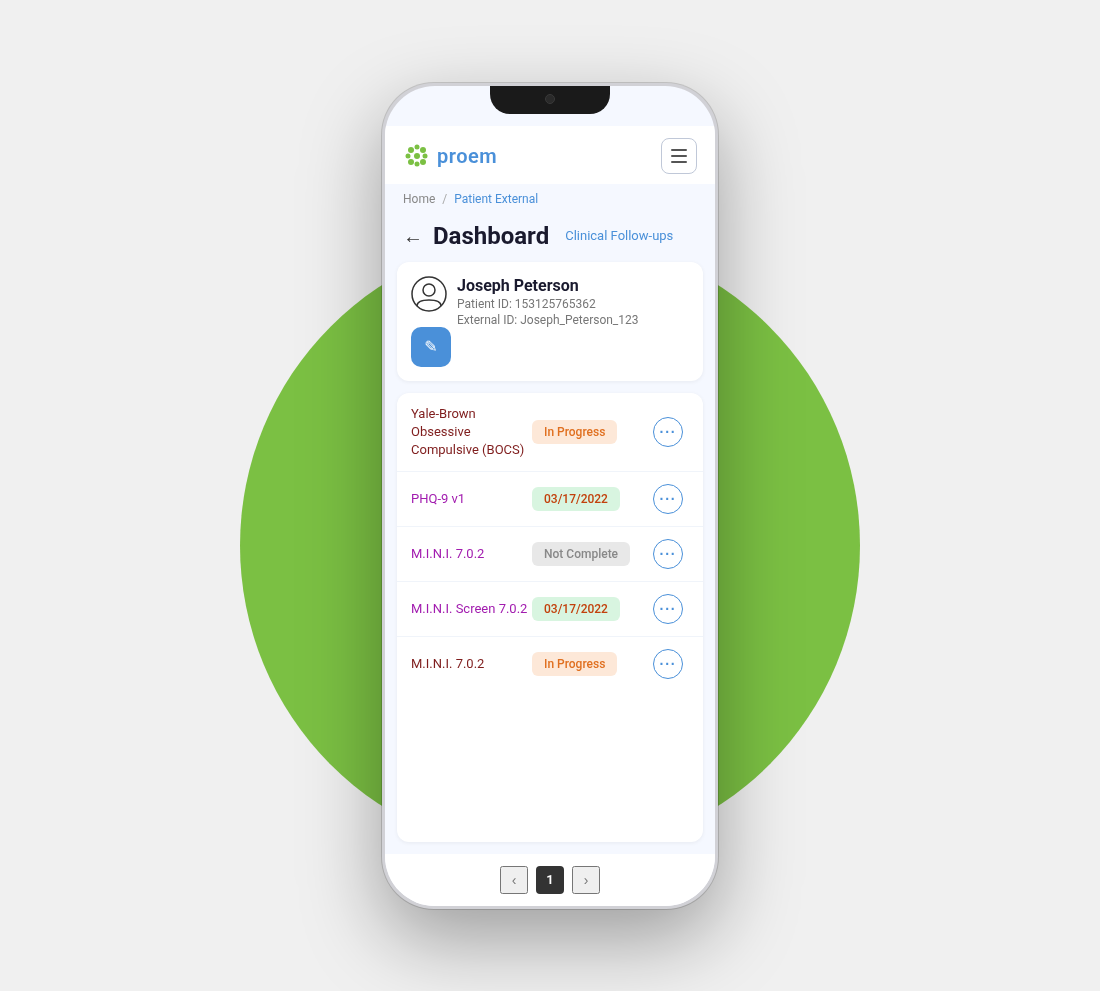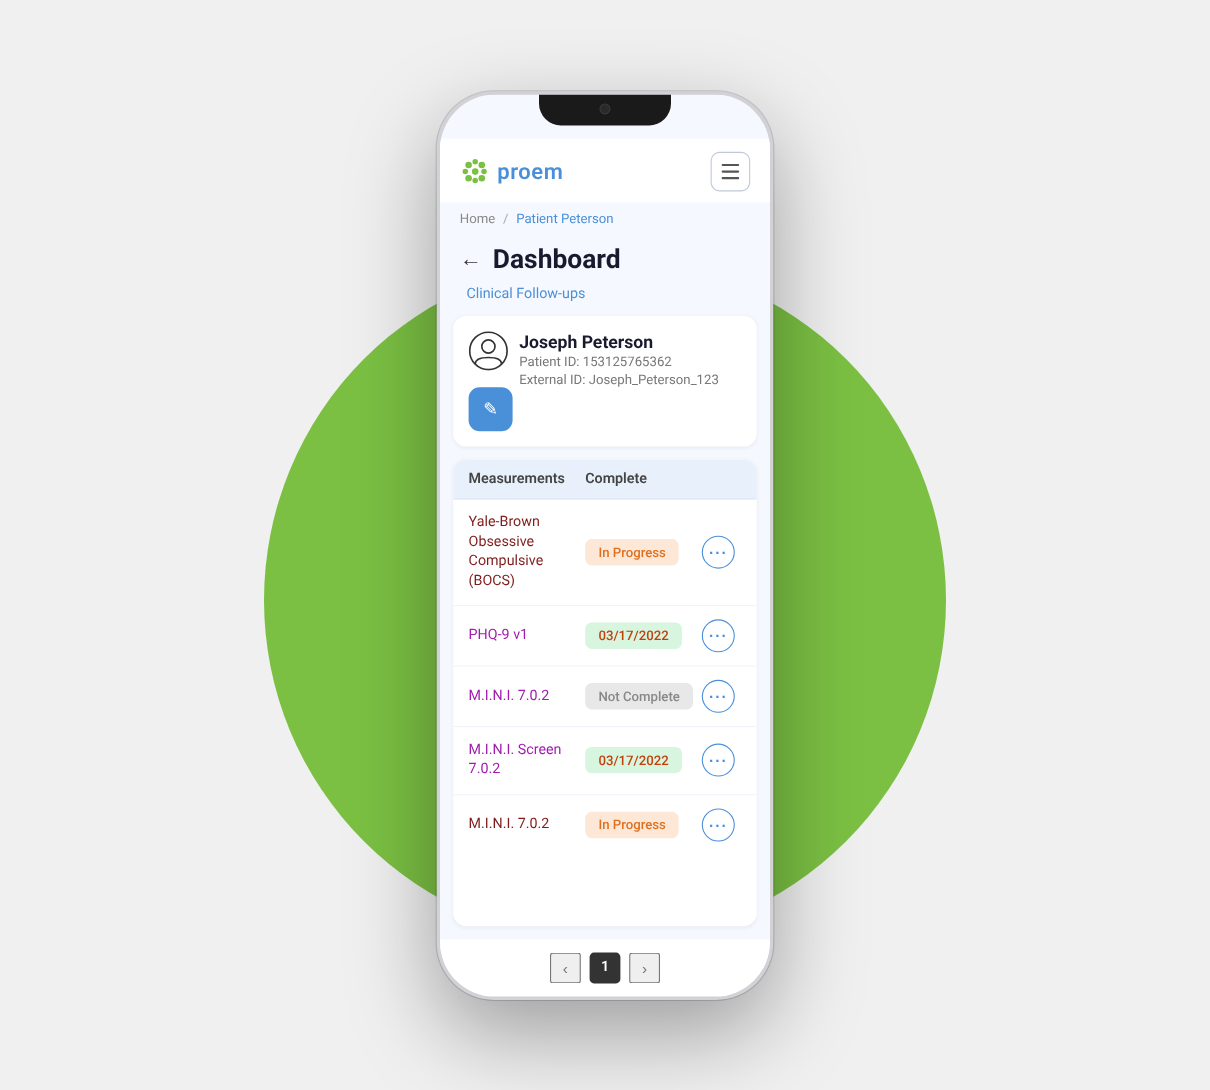--- a/index.html
+++ b/index.html
@@ -24,21 +24,21 @@
       background: #7bc043;
       top: 50%;
       left: 50%;
       transform: translate(-50%, -42%);
       z-index: 0;
     }
 
     .phone-wrapper {
       position: relative;
       z-index: 1;
-      width: 306px;
+      width: 336px;
       min-height: 820px;
     }
 
     .phone-outer {
       background: #d1d1d6;
       border-radius: 52px;
       padding: 3px;
       box-shadow: 0 30px 80px rgba(0,0,0,0.35), 0 0 0 1px rgba(0,0,0,0.15);
     }
 
@@ -398,21 +398,21 @@
           <button class="hamburger-btn" aria-label="Menu">
             <div class="hamburger-line"></div>
             <div class="hamburger-line"></div>
             <div class="hamburger-line"></div>
           </button>
         </div>
 
         <div class="breadcrumb">
           <span class="breadcrumb-home">Home</span>
           <span class="breadcrumb-sep">/</span>
-          <span class="breadcrumb-current">Patient Peterson</span>
+          <span class="breadcrumb-current">Patient External</span>
         </div>
 
         <div class="page-title-row">
           <span class="back-arrow">←</span>
           <span class="page-title">Dashboard</span>
           <span class="clinical-link">Clinical Follow-ups</span>
         </div>
 
         <div class="patient-card">
           <div class="patient-info">
@@ -427,25 +427,20 @@
               <span class="patient-id">Patient ID: 153125765362</span>
               <span class="patient-ext-id">External ID: Joseph_Peterson_123</span>
             </div>
           </div>
           <button class="edit-btn">
             <span class="edit-icon">✎</span>
           </button>
         </div>
 
         <div class="measurements-section">
-          <div class="measurements-header">
-            <span class="col-header">Measurements</span>
-            <span class="col-header">Complete</span>
-            <span></span>
-          </div>
 
           <div class="measurement-row">
             <span class="measurement-name link">Yale-Brown Obsessive Compulsive (BOCS)</span>
             <span class="status-badge status-in-progress">In Progress</span>
             <button class="more-btn">···</button>
           </div>
 
           <div class="measurement-row">
             <span class="measurement-name">PHQ-9 v1</span>
             <span class="status-badge status-complete">03/17/2022</span>

